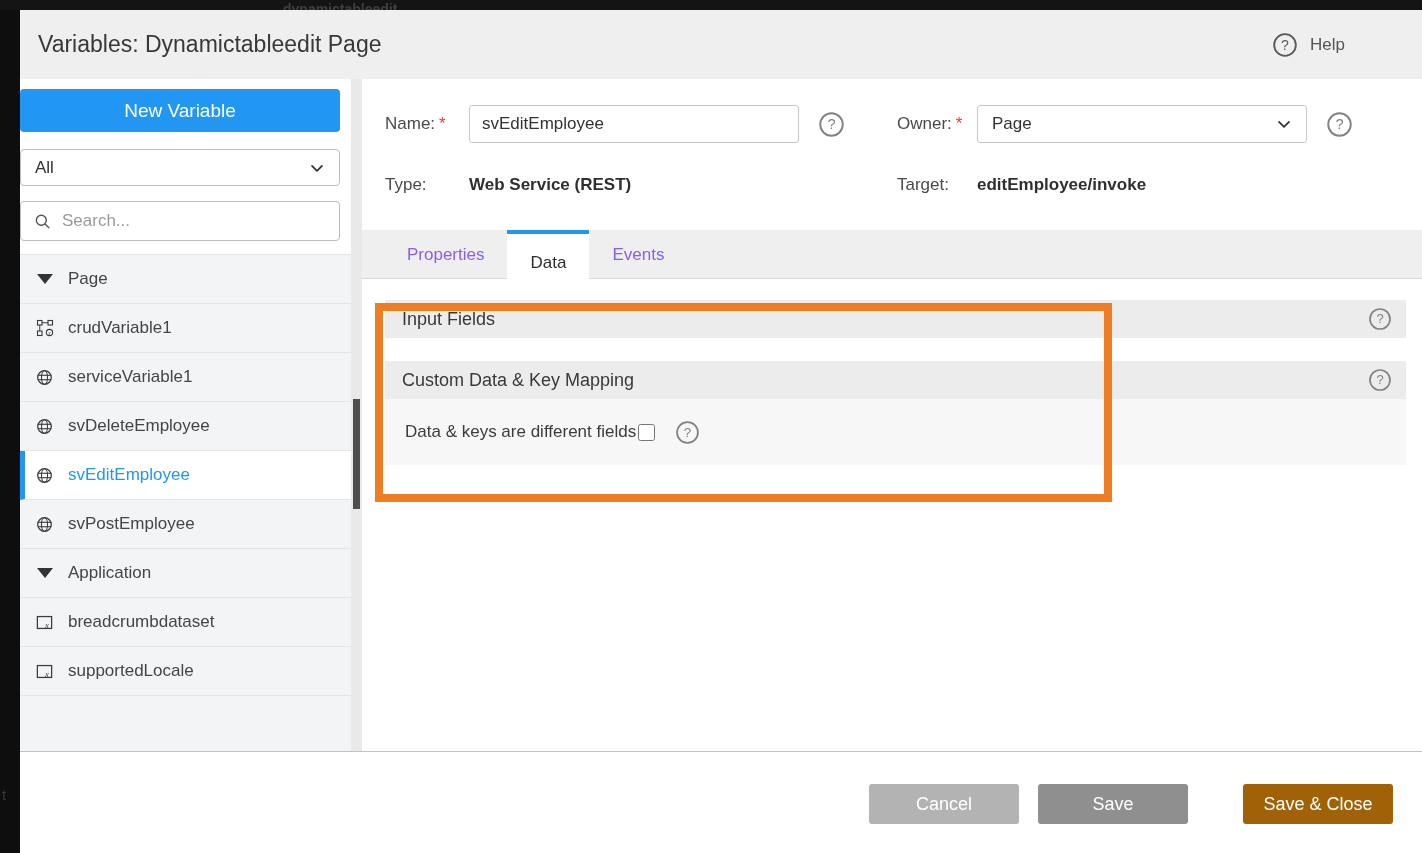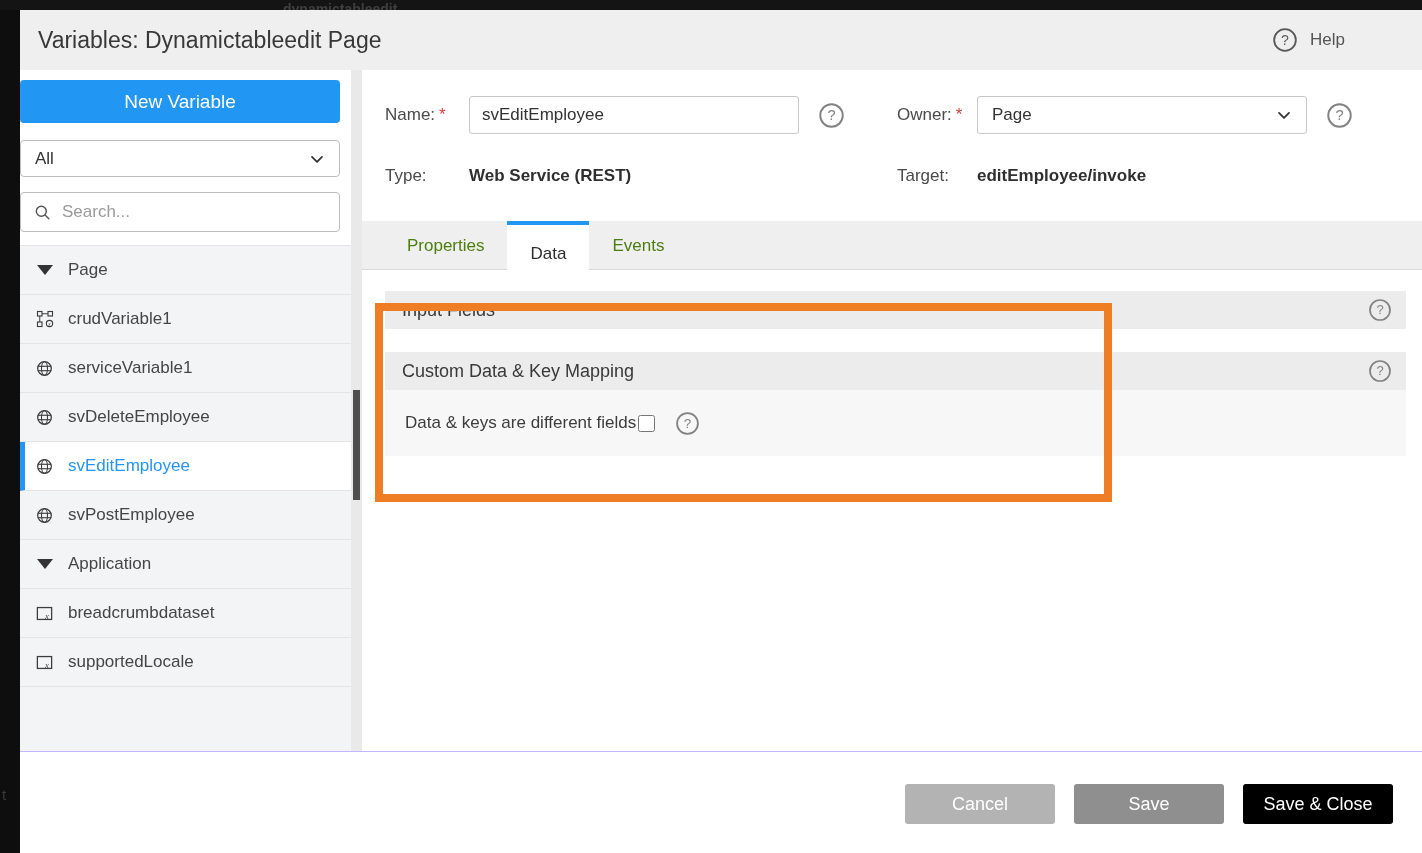--- a/index.html
+++ b/index.html
@@ -11,21 +11,21 @@
   .backdrop-top { position:absolute; left:0; top:0; width:1422px; height:10px;
     background:#141414; overflow:hidden; }
   .backdrop-top .hint { position:absolute; left:283px; top:1px; color:#3f3f3f;
     font-size:14px; font-weight:bold; }
   .backdrop-left-hint { position:absolute; left:2px; top:786px; color:#3a3a3a; font-size:15px; }
 
   
   .dialog { position:absolute; left:20px; top:10px; width:1402px; height:843px;
     background:#ffffff; display:flex; flex-direction:column; }
 
-  .titlebar { height:60px; background:#efefef; display:flex; align-items:center;
+  .titlebar { height:69px; background:#efefef; display:flex; align-items:center;
     padding:0 77px 0 18px; flex:none; }
   .titlebar .title { font-size:23px; color:#383838; flex:1; }
   .help-group { display:flex; align-items:center; gap:12px; color:#5a5a5a; }
   .help-group .htext { font-size:17px; color:#555; }
 
   .content { flex:1; display:flex; min-height:0; }
 
   
   .sidebar { width:331px; flex:none; display:flex; flex-direction:column; background:#fff; }
   .btn-new { margin:10px 11px 0 0; height:43px; background:#2196f3; color:#fff;
@@ -68,21 +68,21 @@
     align-items:center; padding:0 12px 0 14px; font-size:17px; color:#333; background:#fff; }
   .owner-select .val { flex:1; }
   .icon-cell { display:flex; justify-content:flex-end; color:#828282; }
   .row2 { margin-top:32px; }
   .bold-val { font-size:17px; font-weight:bold; color:#2f2f2f; }
 
   
   .tabstrip { margin:35px -16px 0 -23px; height:49px; background:#efefef;
     border-bottom:1px solid #d8d8d8; display:flex; padding-left:22px; overflow:visible; }
   .tab { height:49px; display:flex; align-items:center; padding:0 23px; font-size:17px;
-    color:#4d7c0f; cursor:pointer; }
+    color:#8b5cf6; cursor:pointer; }
   .tab.active { background:#fff; border-top:4px solid #2196f3; color:#2e2e2e;
     height:62px; position:relative; z-index:2; padding-top:0; align-items:center;
     margin-top:0; }
 
   
   .sections { margin-top:21px; width:1021px; position:relative; z-index:1; }
   .section { width:100%; }
   .sec-head { height:38px; background:#ececec; display:flex; align-items:center;
     padding:0 14px 0 17px; font-size:18px; color:#393939; }
   .sec-head .stitle { flex:1; }
@@ -106,21 +106,21 @@
     border:8px solid #ee7d23; pointer-events:none; z-index:6; }
 
   
   .footer { height:102px; flex:none; border-top:1px solid #c4b5fd; background:#fff;
     display:flex; justify-content:flex-end; align-items:flex-start;
     padding:32px 29px 0 0; gap:19px; }
   .fbtn { width:150px; height:40px; border:none; border-radius:3px; color:#fff;
     font-size:18px; cursor:pointer; font-family:inherit; }
   .fbtn.cancel { background:#b3b3b3; }
   .fbtn.save { background:#8f8f8f; }
-  .fbtn.saveclose { background:#000000; }
+  .fbtn.saveclose { background:#a16207;margin-left:36px; }
 
   svg.ic { display:block; }
 </style>
 </head>
 <body>
 
 <svg width="0" height="0" style="position:absolute" aria-hidden="true">
   <defs>
     <symbol id="i-help" viewBox="0 0 24 24">
       <circle cx="12" cy="12" r="10" fill="none" stroke="currentColor" stroke-width="1.7"></circle>

